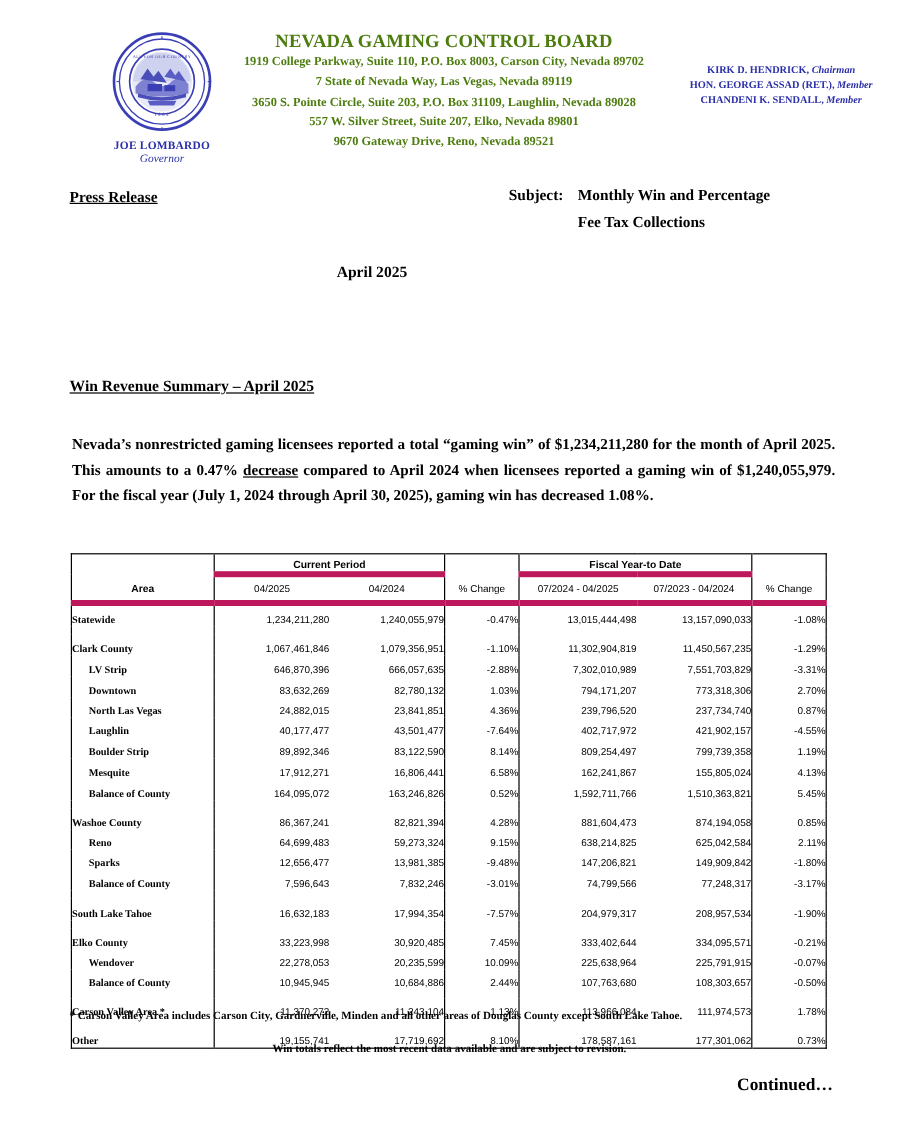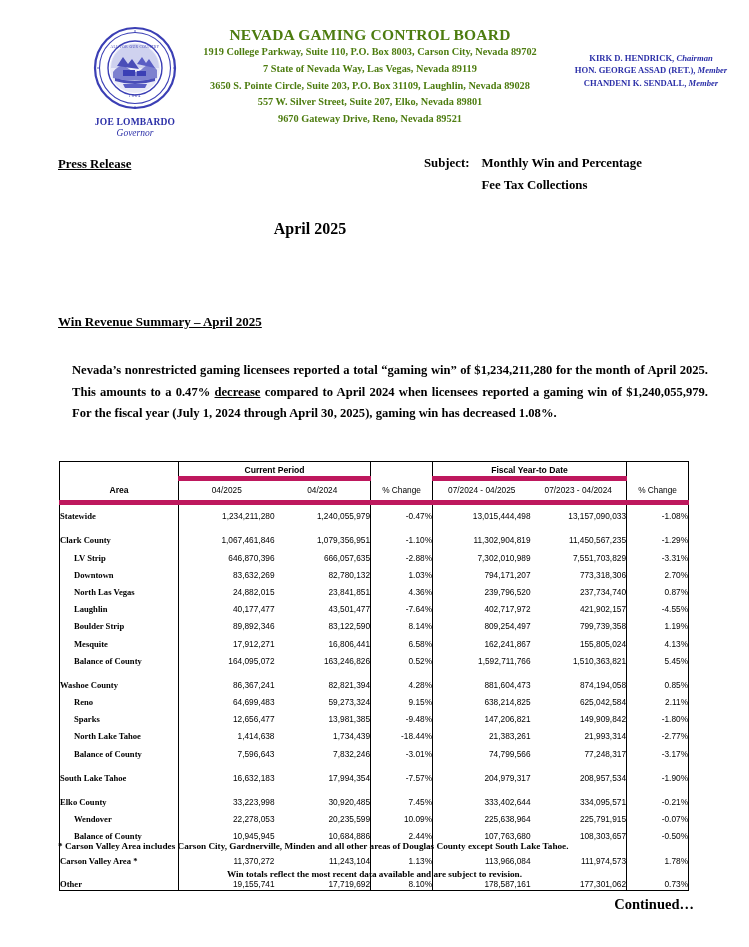--- a/index.html
+++ b/index.html
@@ -117,40 +117,40 @@
   .subject-grid td.lab {
     text-align: right;
     padding-right: 12px;
   }
   .centered-title {
     position: absolute;
     left: 0;
     top: 64px;
     width: 620px;
     text-align: center;
-    font-size: 16px;
+    font-size: 13px;
     font-weight: bold;
     line-height: 1.62;
   }
 
   
   .section-head {
     position: absolute;
     left: 58px;
     top: 314px;
     font-size: 13px;
     font-weight: bold;
     text-decoration: underline;
     text-align: center;
   }
 
   
   .body-para {
     position: absolute;
-    left: 72px;
+    left: 60px;
     top: 360px;
     width: 636px;
     font-size: 12.6px;
     font-weight: bold;
     line-height: 1.72;
     text-align: justify;
   }
   .body-para u { text-decoration: underline; }
 
   
@@ -499,29 +499,20 @@
         <tr class="drow">
           <td class="area bx-l indent">Sparks</td>
           <td class="num thin-l">12,656,477</td>
           <td class="num">13,981,385</td>
           <td class="pct thin-l">-9.48%</td>
           <td class="num thin-l">147,206,821</td>
           <td class="num">149,909,842</td>
           <td class="pct thin-l bx-r">-1.80%</td>
         </tr>
         <tr class="drow">
-          <td class="area bx-l indent">North Lake Tahoe</td>
-          <td class="num thin-l">1,414,638</td>
-          <td class="num">1,734,439</td>
-          <td class="pct thin-l">-18.44%</td>
-          <td class="num thin-l">21,383,261</td>
-          <td class="num">21,993,314</td>
-          <td class="pct thin-l bx-r">-2.77%</td>
-        </tr>
-        <tr class="drow">
           <td class="area bx-l indent">Balance of County</td>
           <td class="num thin-l">7,596,643</td>
           <td class="num">7,832,246</td>
           <td class="pct thin-l">-3.01%</td>
           <td class="num thin-l">74,799,566</td>
           <td class="num">77,248,317</td>
           <td class="pct thin-l bx-r">-3.17%</td>
         </tr>
         <tr class="spacer">
           <td class="bx-l"></td>

